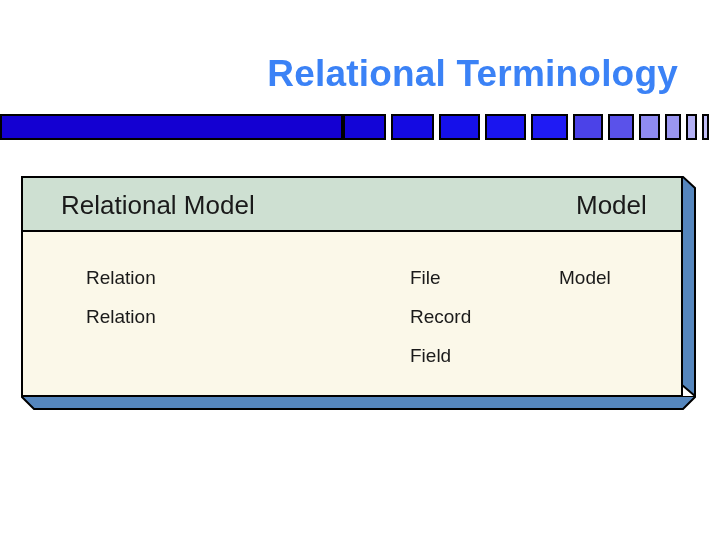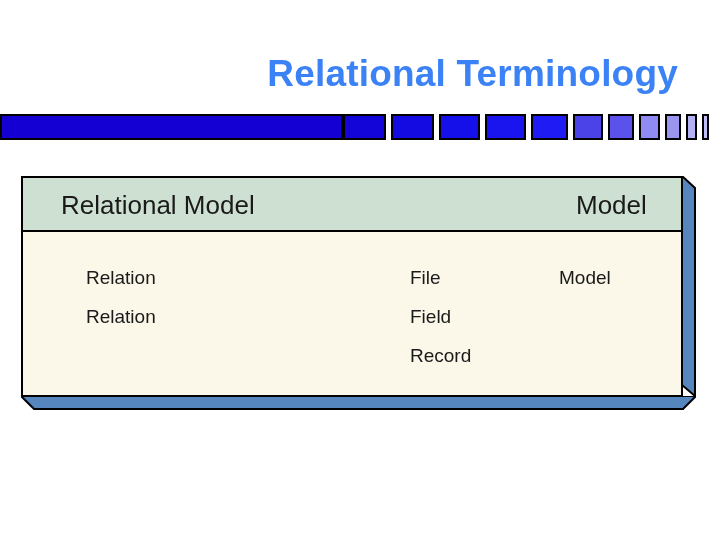--- a/index.html
+++ b/index.html
@@ -166,22 +166,22 @@
 
     <div id="panel-body">
 
       <div class="body-col body-c0">
         <span class="cell">Relation</span>
         <span class="cell">Relation</span>
       </div>
 
       <div class="body-col body-c1">
         <span class="cell">File</span>
+        <span class="cell">Record</span>
         <span class="cell">Field</span>
-        <span class="cell">Record</span>
       </div>
 
       <div class="body-col body-c2">
         <span class="cell">Model</span>
       </div>
 
     </div>
   </div>
 </div>
 

